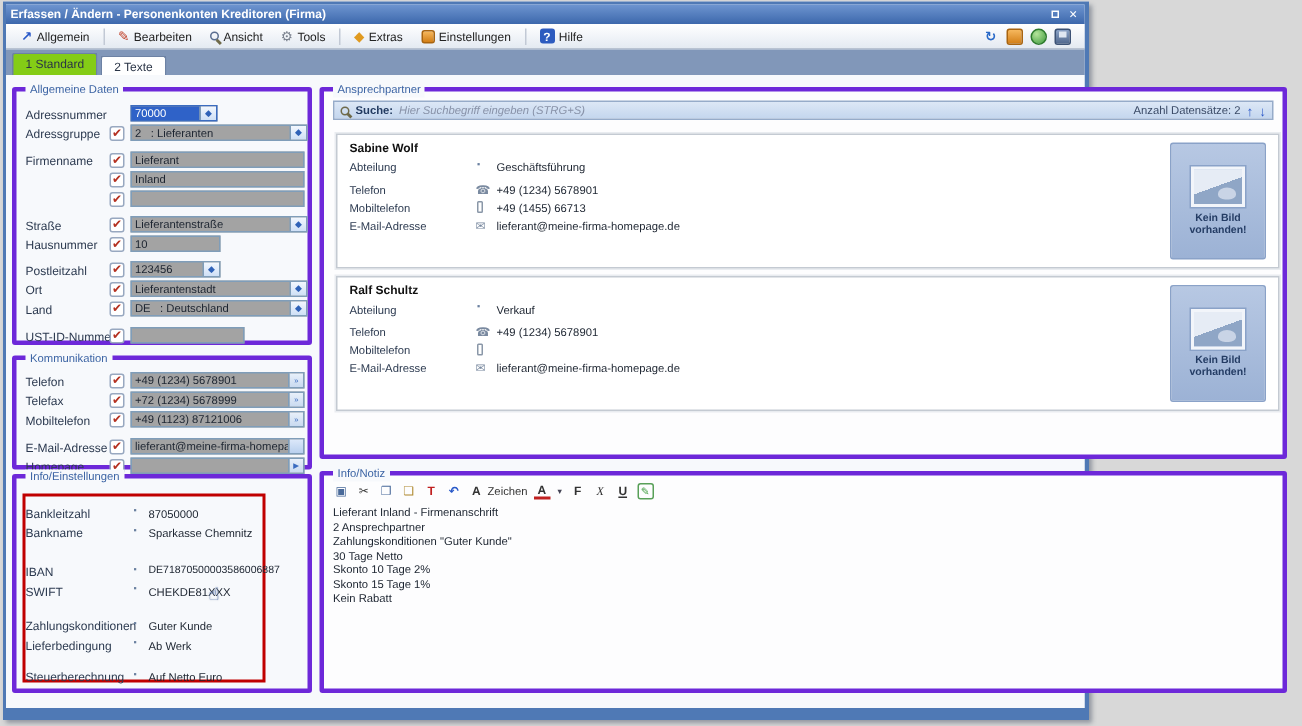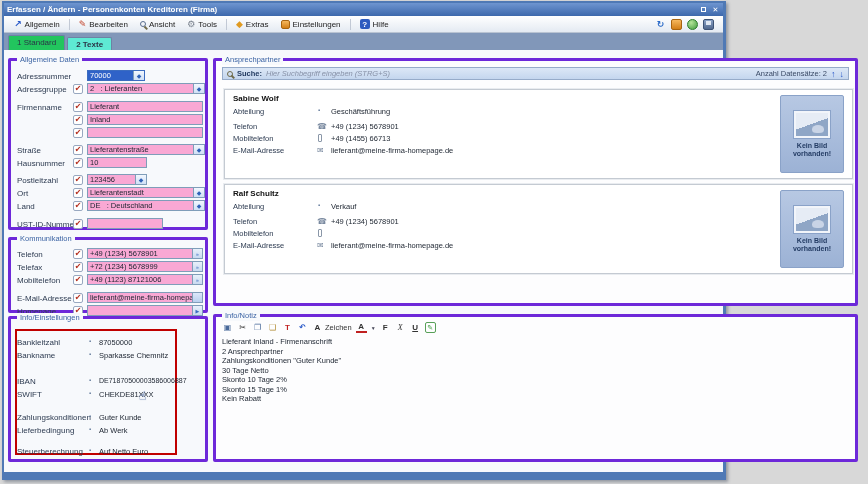--- a/index.html
+++ b/index.html
@@ -29,33 +29,33 @@
   .ticon.sync { color:#2a6ac8; }
   .ticon.case { background:linear-gradient(#f6b85e,#d37f17); border:1px solid #a86410; }
   .ticon.globe { background:radial-gradient(circle at 35% 30%,#b4e49a,#3f9b3f); border-radius:50%; border:1px solid #2c7a2c; }
   .ticon.save { background:linear-gradient(#8aa2c6,#51688e); border:1px solid #3c5275; position:relative; }
   .ticon.save::after { content:""; position:absolute; left:2px; right:2px; top:1px; height:4px; background:#dfe7f2; }
   .hilfe-badge { width:10px; height:10px; background:#2d5bbf; color:#fff; border-radius:2px;
     font-size:8px; font-weight:bold; display:flex; align-items:center; justify-content:center; }
   
   .tabstrip { height:17px; background:#8197b9; display:flex; align-items:flex-end; padding-left:4px; gap:2px; }
   .tab { font-size:8px; padding:2px 8px 1px; border:1px solid #6d82a4; border-bottom:none;
-    border-radius:2px 2px 0 0; background:#5eead4; color:#2a3446; height:13px;font-weight:bold; }
-  .tab.active { background:#22c55e; height:15px; font-weight:normal; }
+    border-radius:2px 2px 0 0; background:#ffffff; color:#2a3446; height:13px; }
+  .tab.active { background:#84cc16; height:15px; font-weight:normal; }
   
   .content { position:absolute; top:47px; left:0; right:0; bottom:0; background:#f7f9fc; }
   .grp { position:absolute; border:3px solid #6d28d9; border-radius:2px; }
   .grp-t { position:absolute; top:-6px; left:6px; font-size:7.5px; color:#3c64a4;
     background:#f7f9fc; padding:0 3px; line-height:10px; white-space:nowrap; }
   .row { position:absolute; left:0; right:0; height:12px; }
   .lbl { position:absolute; left:6px; top:2px; font-size:8px; color:#2c3a50; white-space:nowrap; }
   .chk { position:absolute; left:62px; top:1px; width:10px; height:10px; background:#fff;
     border:1px solid #98a8c0; border-radius:2px; font-size:8px; line-height:8px; text-align:center;
     color:#b43020; }
-  .fld { position:absolute; left:76px; top:0; height:11px; background:#f9a8d4;
+  .fld { position:absolute; left:76px; top:0; height:11px; background:#a3a3a3;
     border:1px solid #7f9db9; display:flex; align-items:stretch; }
   .fld .val { flex:1; font-size:7.5px; line-height:9px; padding:0 2px; color:#1c2430;
     white-space:pre; overflow:hidden; display:flex; align-items:center; }
   .fld .val.sel { background:#2f62c8; color:#fff; }
   .dbtn { width:11px; background:linear-gradient(#f2f7fe,#cfe0f6); border-left:1px solid #7f9db9;
     color:#2f62b8; font-size:6px; display:flex; align-items:center; justify-content:center; }
   .sbtn { width:10px; background:linear-gradient(#e8f0fa,#c9daf0); border-left:1px solid #7f9db9;
     color:#3b6cc0; font-size:5px; display:flex; align-items:center; justify-content:center; }
   
   .irow { position:absolute; left:0; right:0; height:12px; }

